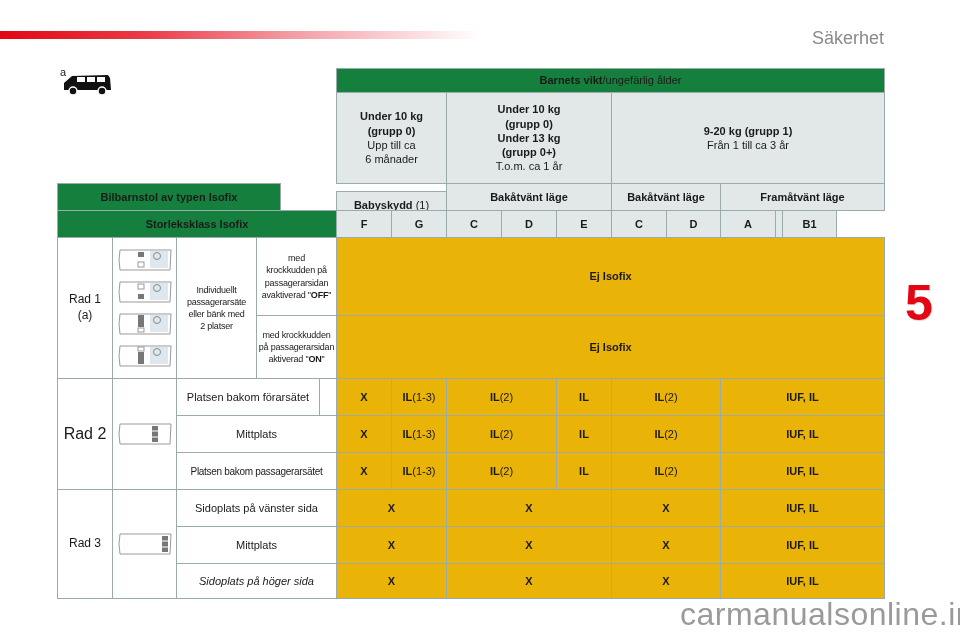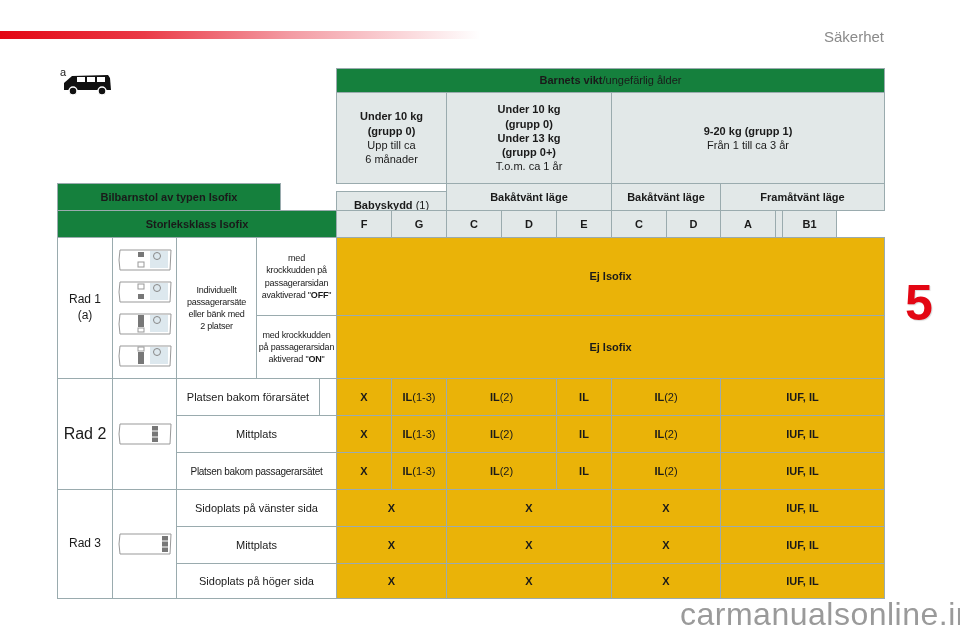--- a/index.html
+++ b/index.html
@@ -1,19 +1,19 @@
 <!DOCTYPE html>
 <html><head>
 <meta charset="utf-8">
 <style>
   html, body { margin:0; padding:0; }
   body { width:960px; height:640px; background:#ffffff; position:relative; overflow:hidden; font-family:"Liberation Sans", sans-serif; color:#1a1a1a; }
   .topbar { position:absolute; left:0; top:31px; width:480px; height:8px;
     background:linear-gradient(to right, #e30613 0%, #ea3a47 30%, #f39aa2 60%, rgba(255,255,255,0) 100%); }
-  .section-title { position:absolute; right:76px; top:28px; font-size:15px; color:#8a8a8a; }
+  .section-title { position:absolute; right:76px; top:28px; font-size:18px; color:#8a8a8a; }
   .chapter-num { position:absolute; left:905px; top:274px; font-size:50px; font-weight:bold; color:#e30613; font-family:"Liberation Sans", sans-serif; text-shadow:1px 1px 1px rgba(0,0,0,0.15); }
   .van-icon { position:absolute; left:60px; top:68px; width:52px; height:30px; }
   .watermark { position:absolute; left:680px; top:596px; font-size:32px; color:#9a9a9a; letter-spacing:0.5px; }
   .c { position:absolute; box-sizing:border-box; border:1px solid #9aabae; display:flex; align-items:center; justify-content:center; text-align:center; font-size:11px; line-height:1.3; }
   .dark { background:#15803d; }
   .mid { background:#e2e8e8; }
   .light { background:#eab308; }
   .white { background:#ffffff; }
   .b { font-weight:bold; }
   .small { font-size:9px; line-height:1.35; letter-spacing:-0.2px; }
@@ -213,21 +213,21 @@
 <div class="c white" style="left:112px;top:489px;width:65px;height:110px;">
   <svg class="car" viewBox="0 0 58 26">
       <path d="M4 3 Q2 13 4 23 L54 23 L55 3 Z" fill="#fff" stroke="#999"></path>
       <rect x="46" y="5" width="6" height="16" fill="#777"></rect>
       <line x1="46" y1="10" x2="52" y2="10" stroke="#fff"></line>
       <line x1="46" y1="16" x2="52" y2="16" stroke="#fff"></line>
     </svg>
 </div>
 <div class="c white" style="left:176px;top:489px;width:161px;height:38px;">Sidoplats på vänster sida</div>
 <div class="c white" style="left:176px;top:526px;width:161px;height:38px;">Mittplats</div>
-<div class="c white" style="left:176px;top:563px;width:161px;height:36px;">Sidoplats på höger sida</div>
+<div class="c white" style="left:176px;top:563px;width:161px;height:36px;font-style:italic;">Sidoplats på höger sida</div>
 
 <div class="c light b" style="left:336px;top:489px;width:111px;height:38px;">X</div>
 <div class="c light b" style="left:446px;top:489px;width:166px;height:38px;">X</div>
 <div class="c light b" style="left:611px;top:489px;width:110px;height:38px;">X</div>
 <div class="c light b" style="left:720px;top:489px;width:165px;height:38px;">IUF, IL</div>
 
 <div class="c light b" style="left:336px;top:526px;width:111px;height:38px;">X</div>
 <div class="c light b" style="left:446px;top:526px;width:166px;height:38px;">X</div>
 <div class="c light b" style="left:611px;top:526px;width:110px;height:38px;">X</div>
 <div class="c light b" style="left:720px;top:526px;width:165px;height:38px;">IUF, IL</div>

